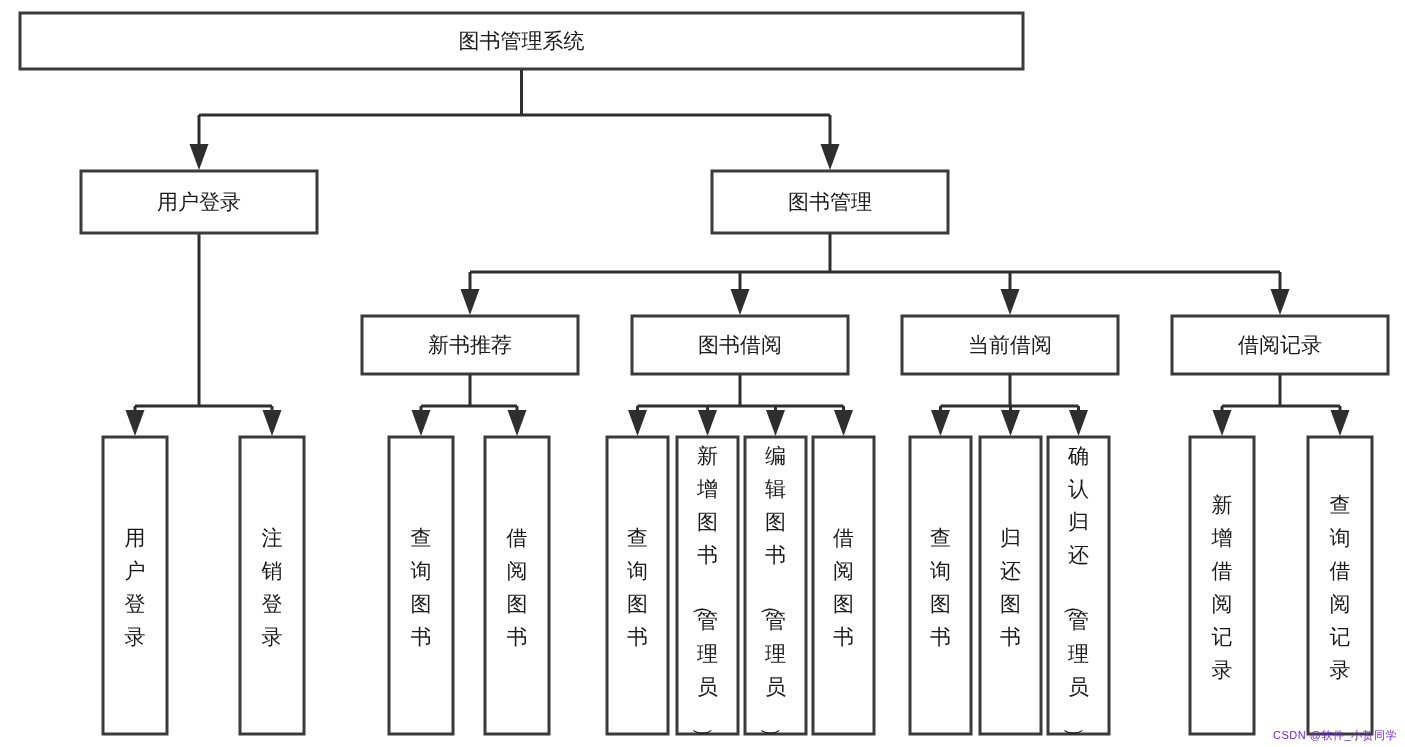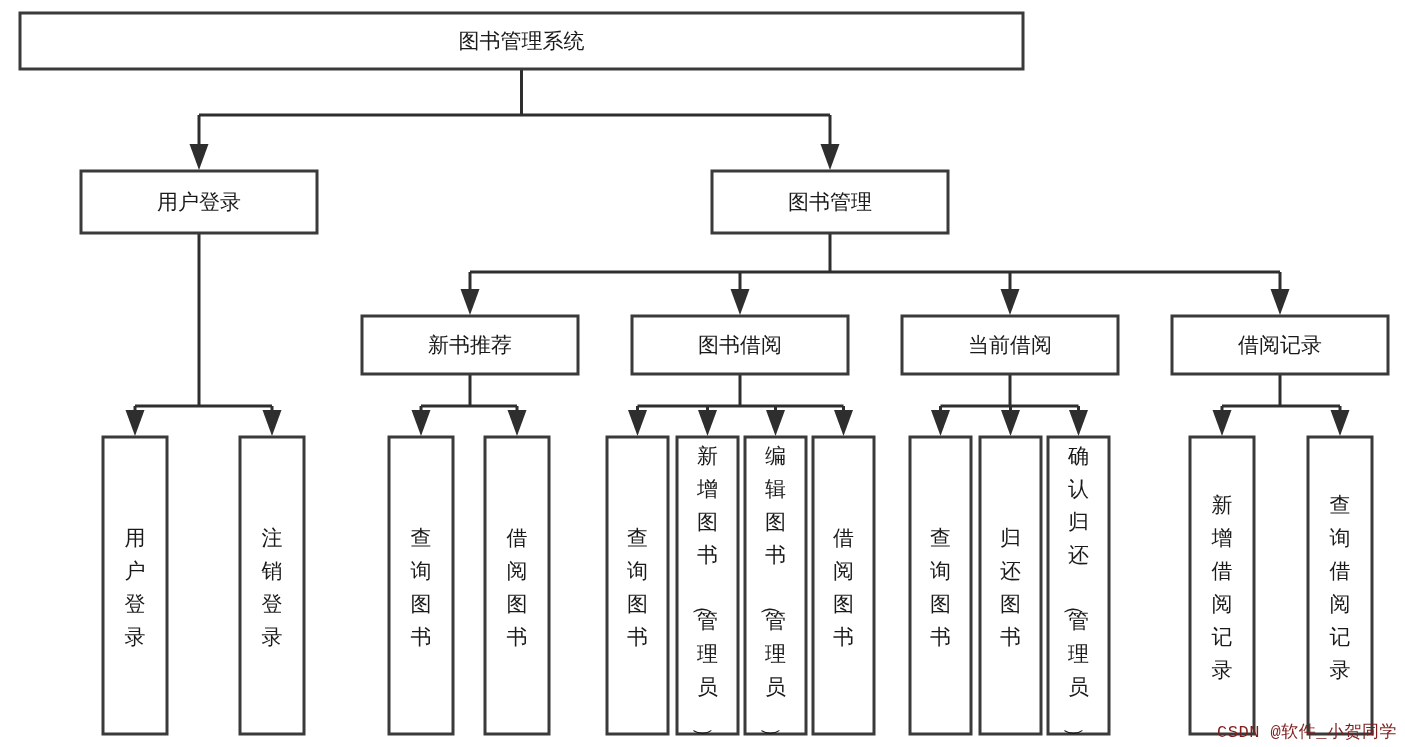--- a/index.html
+++ b/index.html
@@ -52,23 +52,23 @@
     stroke-linecap: butt;
   }
   .connector-arrow {
     fill: #2e2e2e;
     stroke: none;
   }
   .watermark-text {
     position: absolute;
     right: 8px;
     bottom: 4px;
-    font-family: Liberation Mono, monospace;
-    font-size: 17px;
-    color: #7f1d1d;
+    font-family: Liberation Sans, sans-serif;
+    font-size: 11px;
+    color: #6d28d9;
     letter-spacing: 0.5px;
     user-select: none;
     white-space: nowrap;
   }
 </style>
 </head>
 <body>
 
 <div id="diagram-root">
   <svg class="diagram-canvas" viewBox="0 0 1405 747" xmlns="http://www.w3.org/2000/svg">

